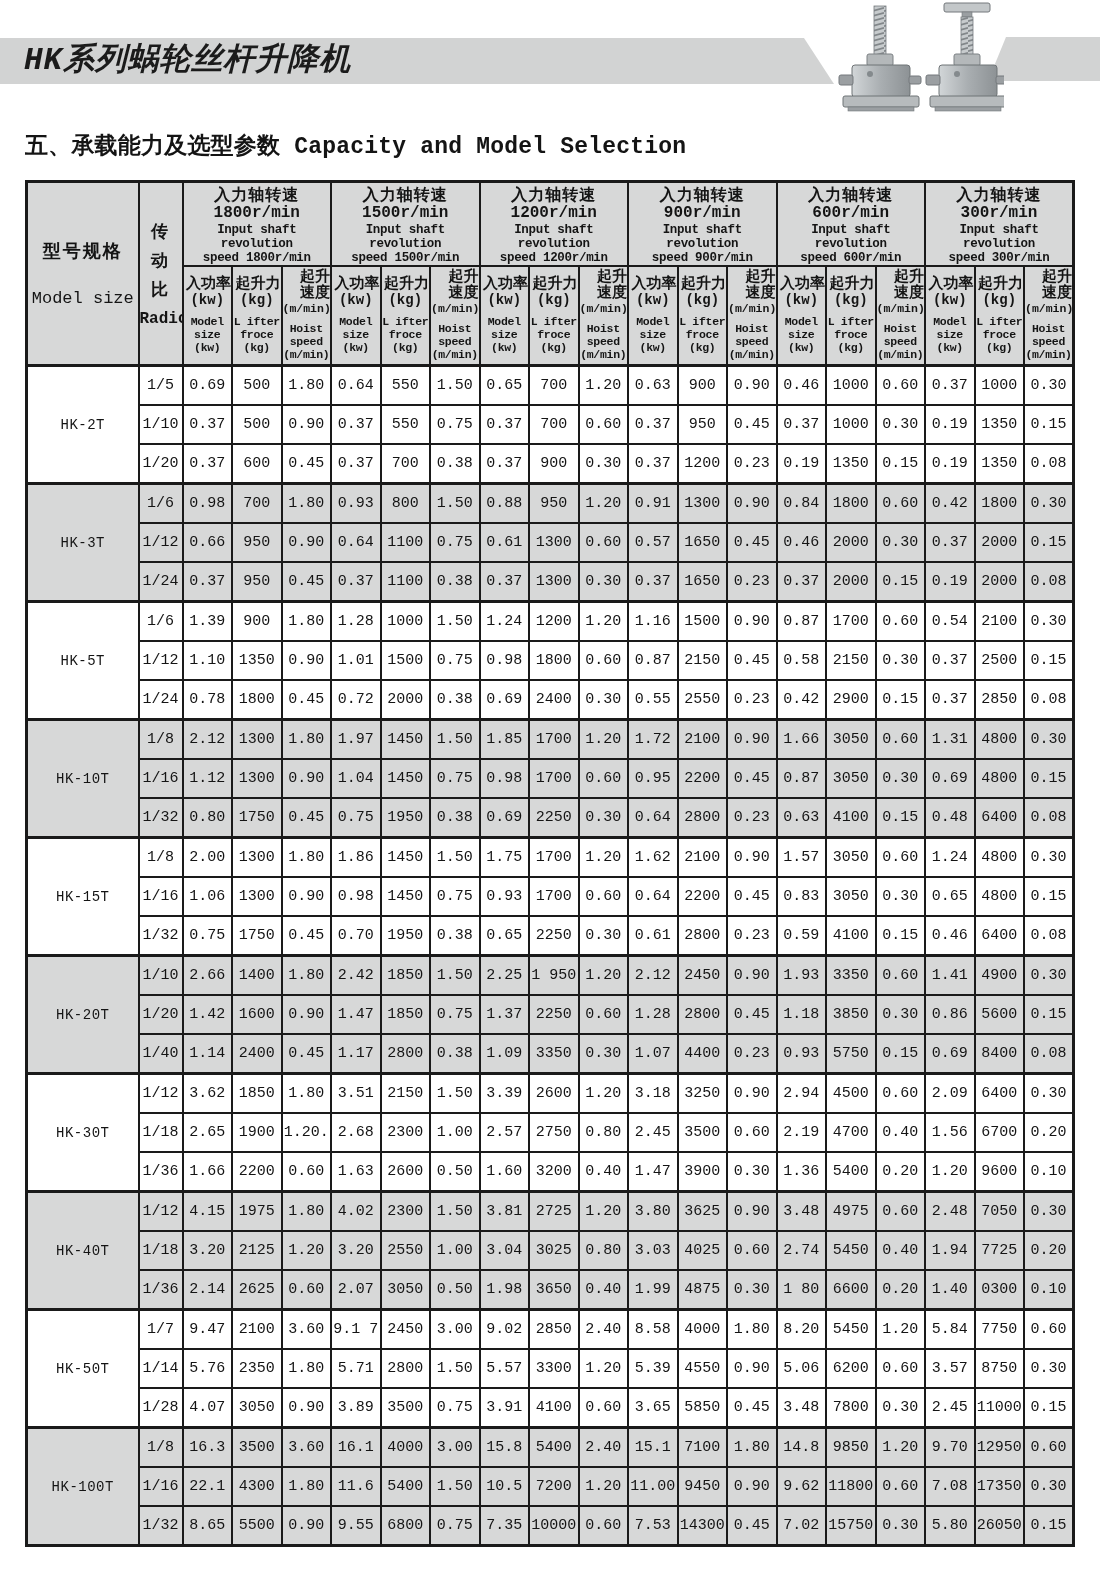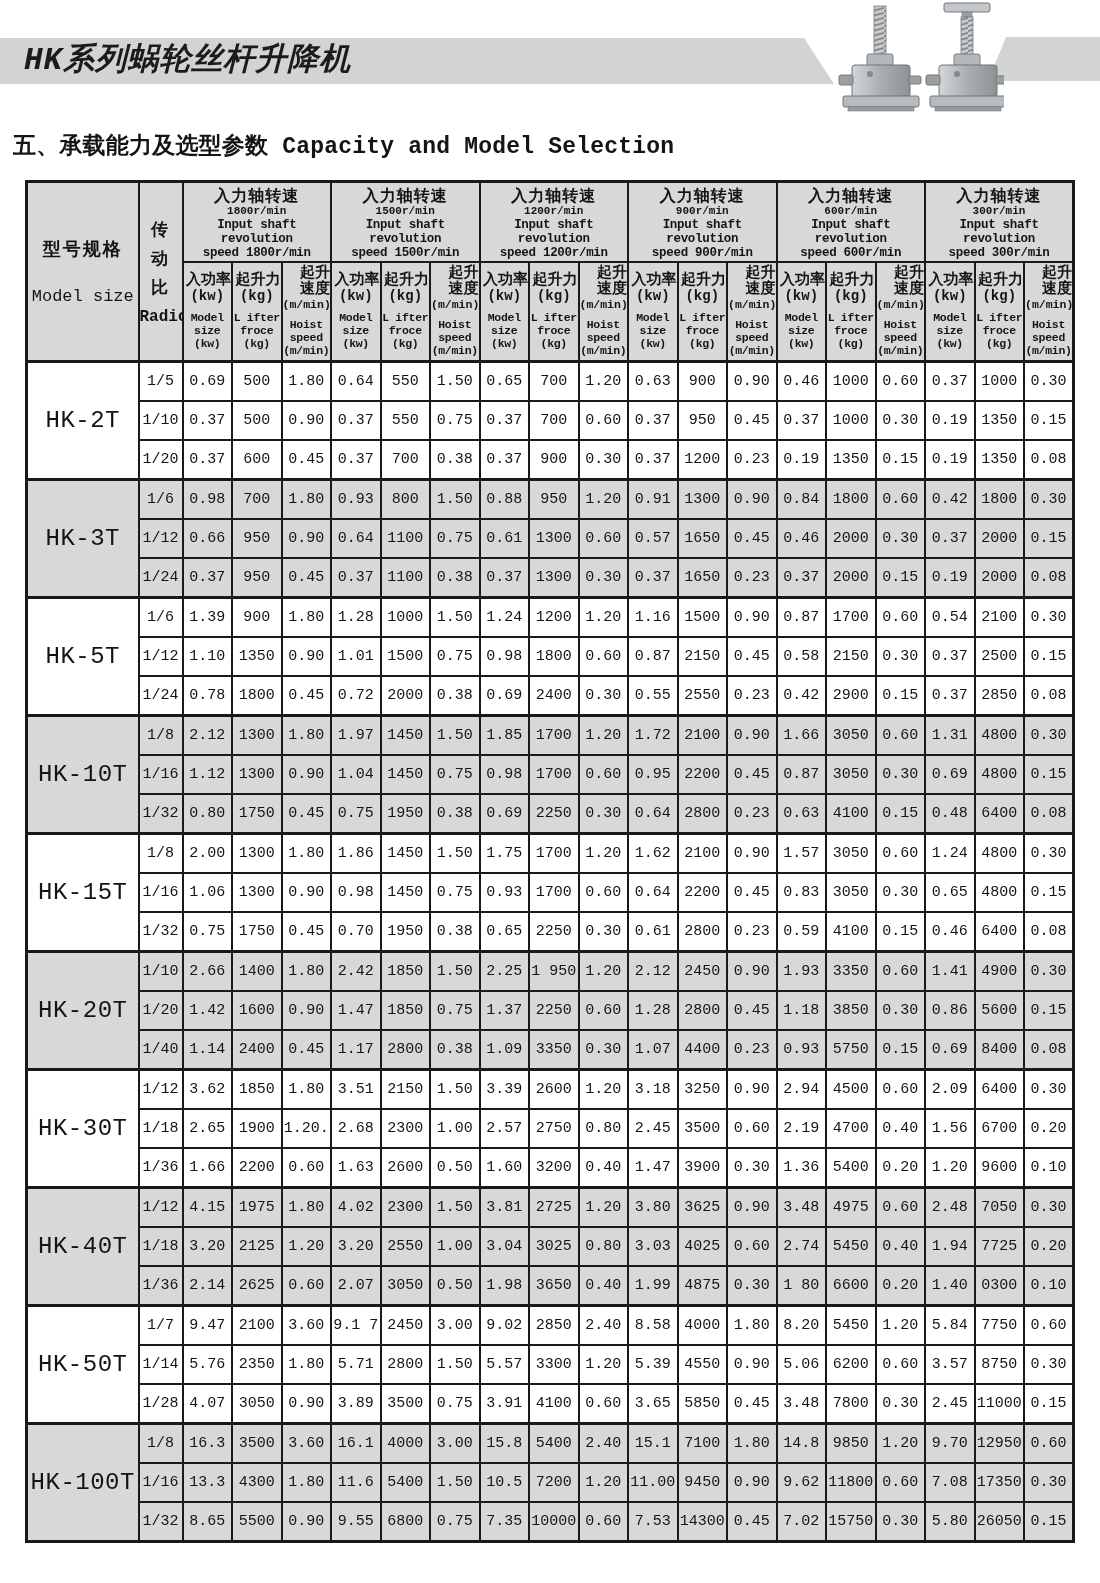--- a/index.html
+++ b/index.html
@@ -8,45 +8,45 @@
 
   
   .banner{position:absolute;left:0;top:38px;width:834px;height:46px;background:#d2d3d3;
           clip-path:polygon(0 0,804px 0,834px 100%,0 100%);}
   .banner-title{font-size:31px;font-style:italic;font-weight:bold;letter-spacing:1px;
                 line-height:46px;padding-left:24px;color:#1b1b1b;white-space:nowrap;}
   .right-deco{position:absolute;left:988px;top:37px;width:112px;height:44px;background:#d2d3d3;
               clip-path:polygon(18px 0,100% 0,100% 100%,0 100%);}
   .jacks{position:absolute;left:836px;top:2px;}
 
-  .section-title{position:absolute;left:13px;top:130px;font-size:23px;font-weight:bold;
+  .section-title{position:absolute;left:25px;top:130px;font-size:23px;font-weight:bold;
                  letter-spacing:0.2px;white-space:nowrap;}
 
   
   table.cap{position:absolute;left:25px;top:180px;width:1050px;border-collapse:collapse;
             table-layout:fixed;text-align:center;border:3px solid #1a1a1a;}
   .cap th,.cap td{border:2px solid #1a1a1a;padding:0;overflow:hidden;}
   .cap thead th{background:#d7d8d8;vertical-align:middle;}
   .cap thead tr.r1 th{height:78px;}
   .cap thead tr.r2 th{height:97px;border-bottom:3px solid #1a1a1a;}
   .cap tbody td{height:37px;font-size:15px;background:#ffffff;}
   .cap tbody tr.shade td{background:#d7d8d8;}
   .cap tbody tr.gstart td{border-top-width:3px;}
-  .cap td.model{font-size:24px;letter-spacing:0.5px;}
+  .cap td.model{font-size:14px;letter-spacing:0.5px;}
   .cap td.ratio{font-size:15px;}
 
   .pre{white-space:pre-line;}
   .corner{vertical-align:middle;}
   .corner .cn{font-size:18px;font-weight:bold;letter-spacing:2px;}
   .corner .en-big{font-size:17px;font-weight:normal;margin-top:26px;}
   .ratio-h .cn{font-size:17px;font-weight:bold;line-height:1.7;}
   .ratio-h .en-big{font-size:16px;font-weight:bold;margin-top:4px;}
 
   .g-cn{font-weight:bold;font-size:16px;letter-spacing:1px;margin-top:2px;}
-  .g-speed{font-weight:bold;font-size:11px;margin-top:-2px;}
+  .g-speed{font-weight:bold;font-size:16px;margin-top:-2px;}
   .g-en{font-size:12.5px;line-height:1.12;letter-spacing:-0.3px;margin-top:1px;}
 
   .s-cn{font-weight:bold;font-size:15px;line-height:1.12;text-align:right;}
   .s-unit{font-weight:bold;font-size:14px;line-height:1.1;}
   .s-unit.small{font-size:11.5px;}
   .s-en{font-size:11.5px;line-height:1.12;letter-spacing:-0.3px;margin-top:7px;}
 </style>
 </head>
 <body>
 
@@ -899,21 +899,21 @@
           <td class="val">1.80</td>
           <td class="val">14.8</td>
           <td class="val">9850</td>
           <td class="val">1.20</td>
           <td class="val">9.70</td>
           <td class="val">12950</td>
           <td class="val">0.60</td>
         </tr>
         <tr class="shade">
           <td class="ratio">1/16</td>
-          <td class="val">13.3</td>
+          <td class="val">22.1</td>
           <td class="val">4300</td>
           <td class="val">1.80</td>
           <td class="val">11.6</td>
           <td class="val">5400</td>
           <td class="val">1.50</td>
           <td class="val">10.5</td>
           <td class="val">7200</td>
           <td class="val">1.20</td>
           <td class="val">11.00</td>
           <td class="val">9450</td>

